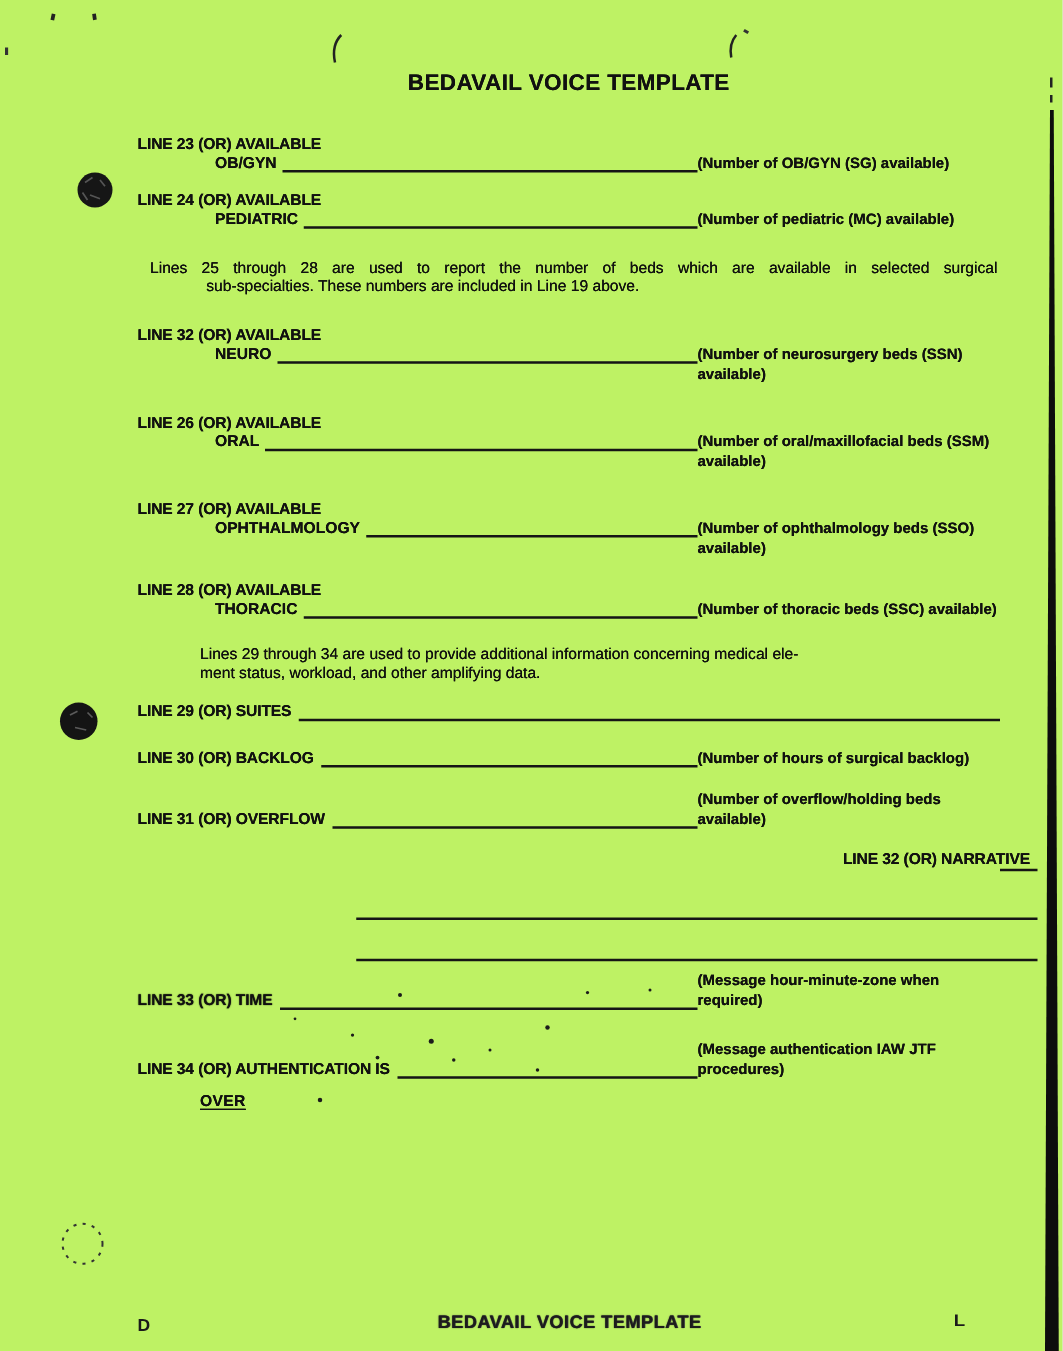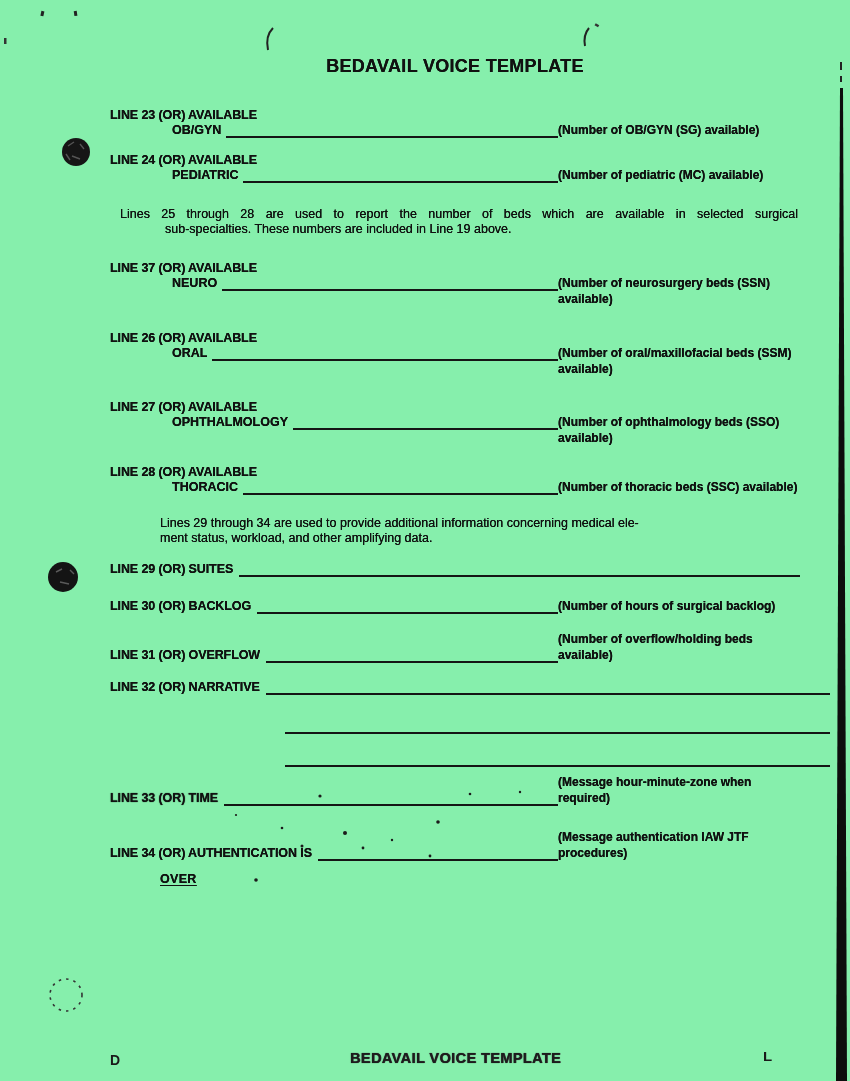--- a/index.html
+++ b/index.html
@@ -1,19 +1,19 @@
 <!DOCTYPE html>
 <html><head>
 <meta charset="utf-8">
 <style>
   html,body{margin:0;padding:0;background:#e8e8e8;}
   .page{
     position:relative;
     width:850px;height:1081px;
-    background:#86efac;
+    background:#bef264;
     font-family:"Liberation Sans", sans-serif;
     color:#111;
     overflow:hidden;
   }
   .doc-title{
     position:absolute;top:56px;left:110px;width:690px;
     text-align:center;font-size:18px;font-weight:bold;
     letter-spacing:.3px;
     text-shadow:0 0 .4px #000;
   }
@@ -40,21 +40,21 @@
   .row{display:flex;align-items:flex-end;}
   .lbl-inline{
     font-size:12.5px;font-weight:bold;line-height:15px;
     padding-right:6px;white-space:nowrap;letter-spacing:-.1px;text-shadow:0 0 .3px #000;
   }
   .para{font-size:12.5px;line-height:15px;text-shadow:0 0 .2px #000;}
   .para .j{text-align:justify;text-align-last:justify;}
   .para1{margin-left:10px;margin-right:2px;}
   .para1 .l2{margin-left:45px;text-align:right;text-align-last:left;}
   .para2{margin-left:50px;}
-  .narr{margin-right:-30px;}
+  .narr{margin-right:-30px;flex-direction:column;}
   .contline{
     margin-left:175px;margin-right:-30px;height:15px;
     border-bottom:2px solid #151515;
   }
   .over{
     margin-left:50px;font-size:12.5px;font-weight:bold;
     text-decoration:underline;text-underline-offset:2px;
     letter-spacing:.3px;text-shadow:0 0 .4px #000;
   }
   .footer-left{
@@ -98,21 +98,21 @@
         <div class="note">(Number of pediatric (MC) available)</div>
       </div>
     </div>
 
     <div class="para para1" style="margin-top:24px">
       <div class="j">Lines 25 through 28 are used to report the number of beds which are available in selected surgical</div>
       <div class="l2">sub-specialties.  These numbers are included in Line 19 above.</div>
     </div>
 
     <div class="block" style="margin-top:23px">
-      <div class="lbl">LINE 37 (OR) AVAILABLE</div>
+      <div class="lbl">LINE 32 (OR) AVAILABLE</div>
       <div class="subrow">
         <div class="sublbl">NEURO</div>
         <div class="blank"></div>
         <div class="note">(Number of neurosurgery beds (SSN) available)</div>
       </div>
     </div>
 
     <div class="block" style="margin-top:23px">
       <div class="lbl">LINE 26 (OR) AVAILABLE</div>
       <div class="subrow">

